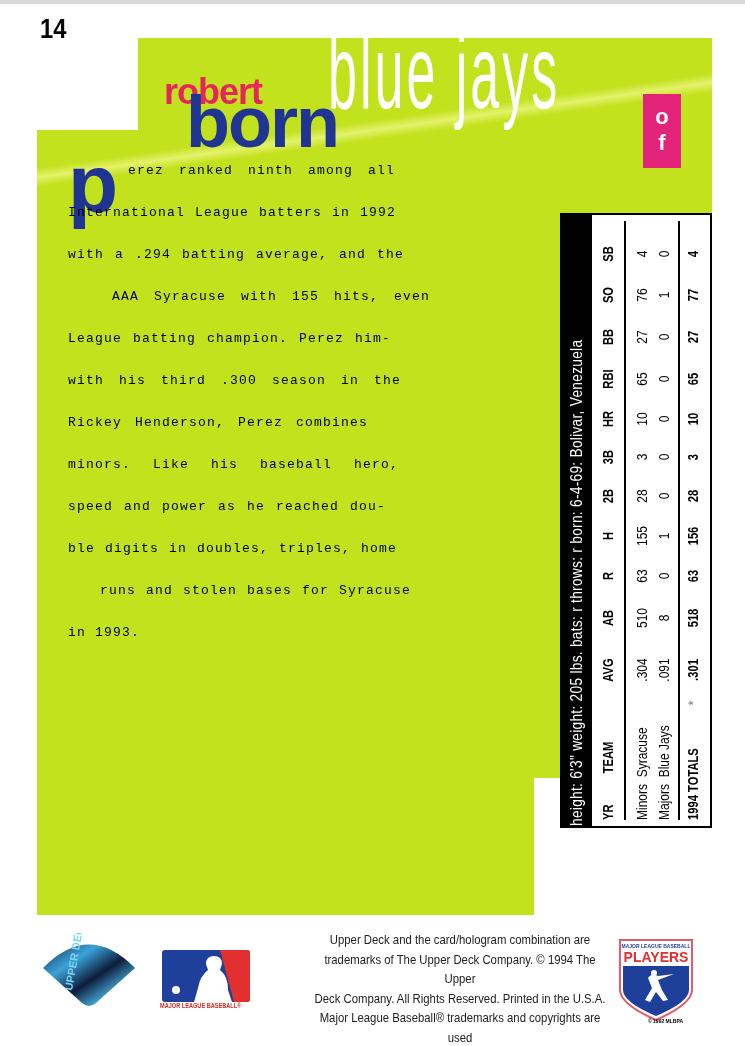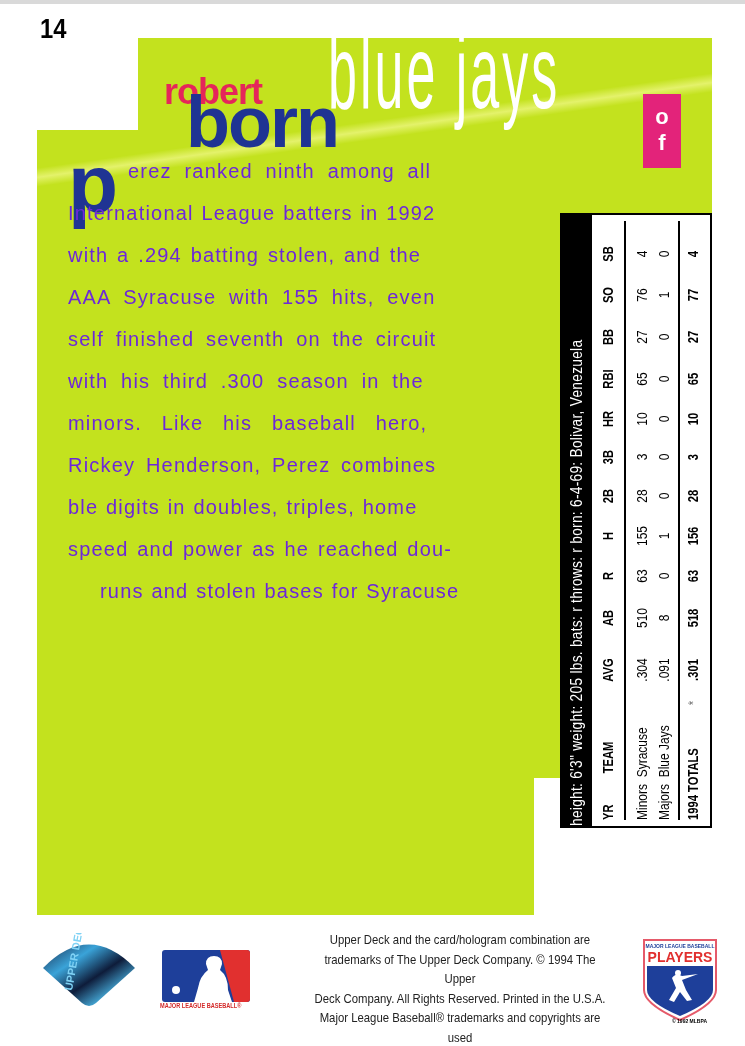--- a/index.html
+++ b/index.html
@@ -11,21 +11,21 @@
   .g2{left:37px;top:130px;width:675px;height:84px;}
   .g3{left:37px;top:213px;width:523px;height:565px;}
   .g4{left:37px;top:777px;width:497px;height:138px;}
   .shine{position:absolute;left:37px;top:60px;width:675px;height:140px;pointer-events:none;
     background:linear-gradient(172deg, rgba(255,255,255,0) 46%, rgba(255,255,170,0.55) 50%, rgba(255,255,255,0) 54%);}
   .team-name{position:absolute;left:328px;top:20px;font-family:"Liberation Sans",sans-serif;font-size:104px;color:#ffffff;white-space:nowrap;transform:scaleX(0.5);transform-origin:left top;letter-spacing:6px;line-height:1;font-weight:normal;}
   .first-name{position:absolute;left:164px;top:74px;font-family:"Liberation Sans",sans-serif;font-weight:bold;font-size:36px;color:#e5265a;letter-spacing:-1px;line-height:1;}
   .last-name{position:absolute;left:186px;top:86px;font-family:"Liberation Sans",sans-serif;font-weight:bold;font-size:72px;color:#1f3493;letter-spacing:-2px;line-height:1;}
   .position-box{position:absolute;left:643px;top:94px;width:38px;height:74px;background:#e3237a;color:#fff;font-family:"Liberation Sans",sans-serif;font-weight:bold;font-size:22px;text-align:center;line-height:26px;padding-top:10px;box-sizing:border-box;}
   .position-box span{display:block;}
-  .bio{position:absolute;left:68px;top:150px;width:468px;font-family:Liberation Sans, sans-serif;font-size:20px;color:#6d28d9;letter-spacing:1.2px;}
+  .bio{position:absolute;left:68px;top:150px;width:468px;font-family:Liberation Mono, monospace;font-size:13px;color:#000000;letter-spacing:1.2px;}
   .bio .line{height:42px;line-height:42px;white-space:nowrap;display:flex;justify-content:space-between;}
   .bio .line.last{justify-content:flex-start;}
   .bio .line.noj{justify-content:flex-start;word-spacing:3px;}
   .dropcap{position:absolute;left:68px;top:143px;font-family:"Liberation Sans",sans-serif;font-weight:bold;font-size:82px;color:#1f3493;line-height:1;}
   .bio .first{padding-left:60px;}
   
   .stats{position:absolute;left:560px;top:828px;width:615px;height:152px;transform:rotate(-90deg);transform-origin:left top;background:#fff;border:2px solid #000;box-sizing:border-box;font-family:"Liberation Sans",sans-serif;}
   .stats .info{height:30px;background:#000;color:#fff;font-size:16px;line-height:30px;white-space:nowrap;padding-left:0;overflow:hidden;}
   .stats .info span{display:inline-block;transform:scaleX(0.86);transform-origin:left center;letter-spacing:0.3px;}
   .stats .row{display:flex;align-items:center;white-space:nowrap;}
@@ -43,21 +43,21 @@
   .c-3b{width:38px;}
   .c-hr{width:38px;}
   .c-rbi{width:42px;}
   .c-bb{width:42px;}
   .c-so{width:42px;}
   .c-sb{width:40px;}
   .footer{position:absolute;left:290px;top:930px;width:340px;font-family:"Liberation Sans",sans-serif;font-size:13.2px;color:#222;text-align:center;line-height:19.5px;transform:scaleX(0.86);transform-origin:center top;}
   .hologram{position:absolute;left:38px;top:933px;width:102px;height:74px;}
   .mlb-logo{position:absolute;left:162px;top:950px;width:88px;height:52px;}
   .mlb-text{position:absolute;left:160px;top:1002px;font-size:7px;font-weight:bold;color:#d32a2a;white-space:nowrap;transform:scaleX(0.8);transform-origin:left top;font-family:"Liberation Sans",sans-serif;}
-  .mlbpa{position:absolute;left:642px;top:938px;width:76px;height:88px;}
+  .mlbpa{position:absolute;left:618px;top:938px;width:76px;height:88px;}
 </style>
 </head>
 <body>
 
 <div class="topline"></div>
 
 <div class="card-number">14</div>
 
 <div class="green g1"></div>
 <div class="green g2"></div>
@@ -71,29 +71,30 @@
 
 <div class="position-box">
   <span>o</span>
   <span>f</span>
 </div>
 
 <div class="dropcap">p</div>
 <div class="bio">
   <div class="line first noj" style="word-spacing:6px;">erez ranked ninth among all</div>
   <div class="line noj" style="word-spacing:1px;">International League batters in 1992</div>
-  <div class="line noj" style="word-spacing:2px;">with a .294 batting stolen, and the</div>
-  <div class="line noj" style="word-spacing:6px;">AAA Syracuse with 155 hits, even</div>
-  <div class="line noj" style="word-spacing:5px;">self finished seventh on the circuit</div>
+  <div class="line noj" style="word-spacing:2px;">with a .294 batting average, and the</div>
+  <div class="line noj" style="word-spacing:6px;margin-left:44px;">AAA Syracuse with 155 hits, even</div>
+  <div class="line noj" style="word-spacing:2px;">League batting champion. Perez him-</div>
   <div class="line noj" style="word-spacing:6px;">with his third .300 season in the</div>
+  <div class="line noj" style="word-spacing:4px;">Rickey Henderson, Perez combines</div>
   <div class="line noj" style="word-spacing:13px;">minors. Like his baseball hero,</div>
-  <div class="line noj" style="word-spacing:4px;">Rickey Henderson, Perez combines</div>
+  <div class="line noj" style="word-spacing:2px;">speed and power as he reached dou-</div>
   <div class="line noj" style="word-spacing:1px;">ble digits in doubles, triples, home</div>
-  <div class="line noj" style="word-spacing:2px;">speed and power as he reached dou-</div>
   <div class="line noj" style="word-spacing:1px;margin-left:32px;">runs and stolen bases for Syracuse</div>
+  <div class="line last">in 1993.</div>
 </div>
 
 <div class="stats">
   <div class="info"><span>height: 6'3"  weight: 205 lbs.  bats: r  throws: r  born: 6-4-69:  Bolivar, Venezuela</span></div>
   <div class="row hdr">
     <span class="c c-yr"><span>YR</span>&nbsp;&nbsp;&nbsp;&nbsp;&nbsp;&nbsp;&nbsp;&nbsp;&nbsp;&nbsp;<span>TEAM</span></span>
     <span class="c c-avg">AVG</span>
     <span class="c c-ab">AB</span>
     <span class="c c-r">R</span>
     <span class="c c-h">H</span>

